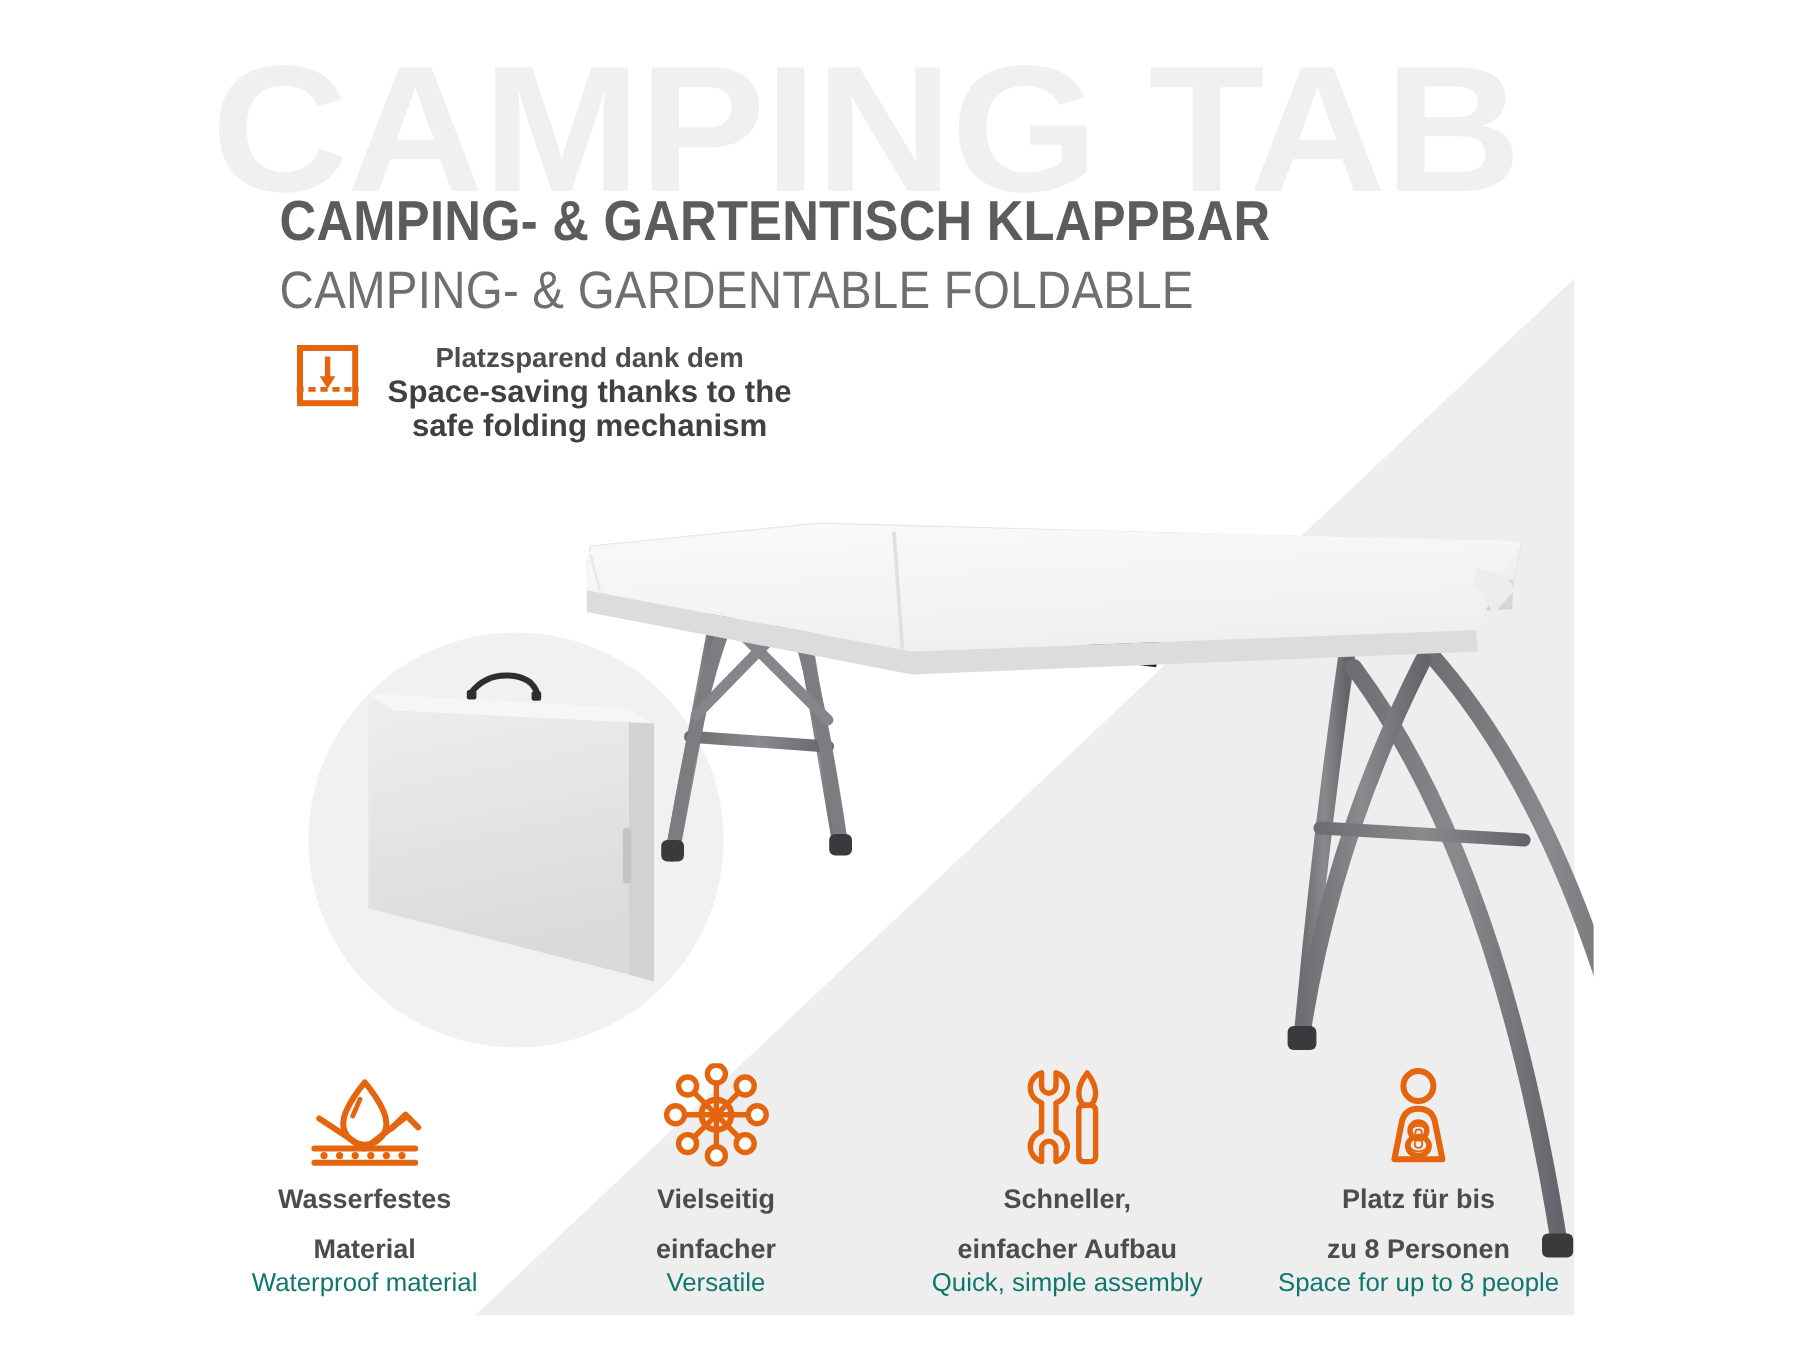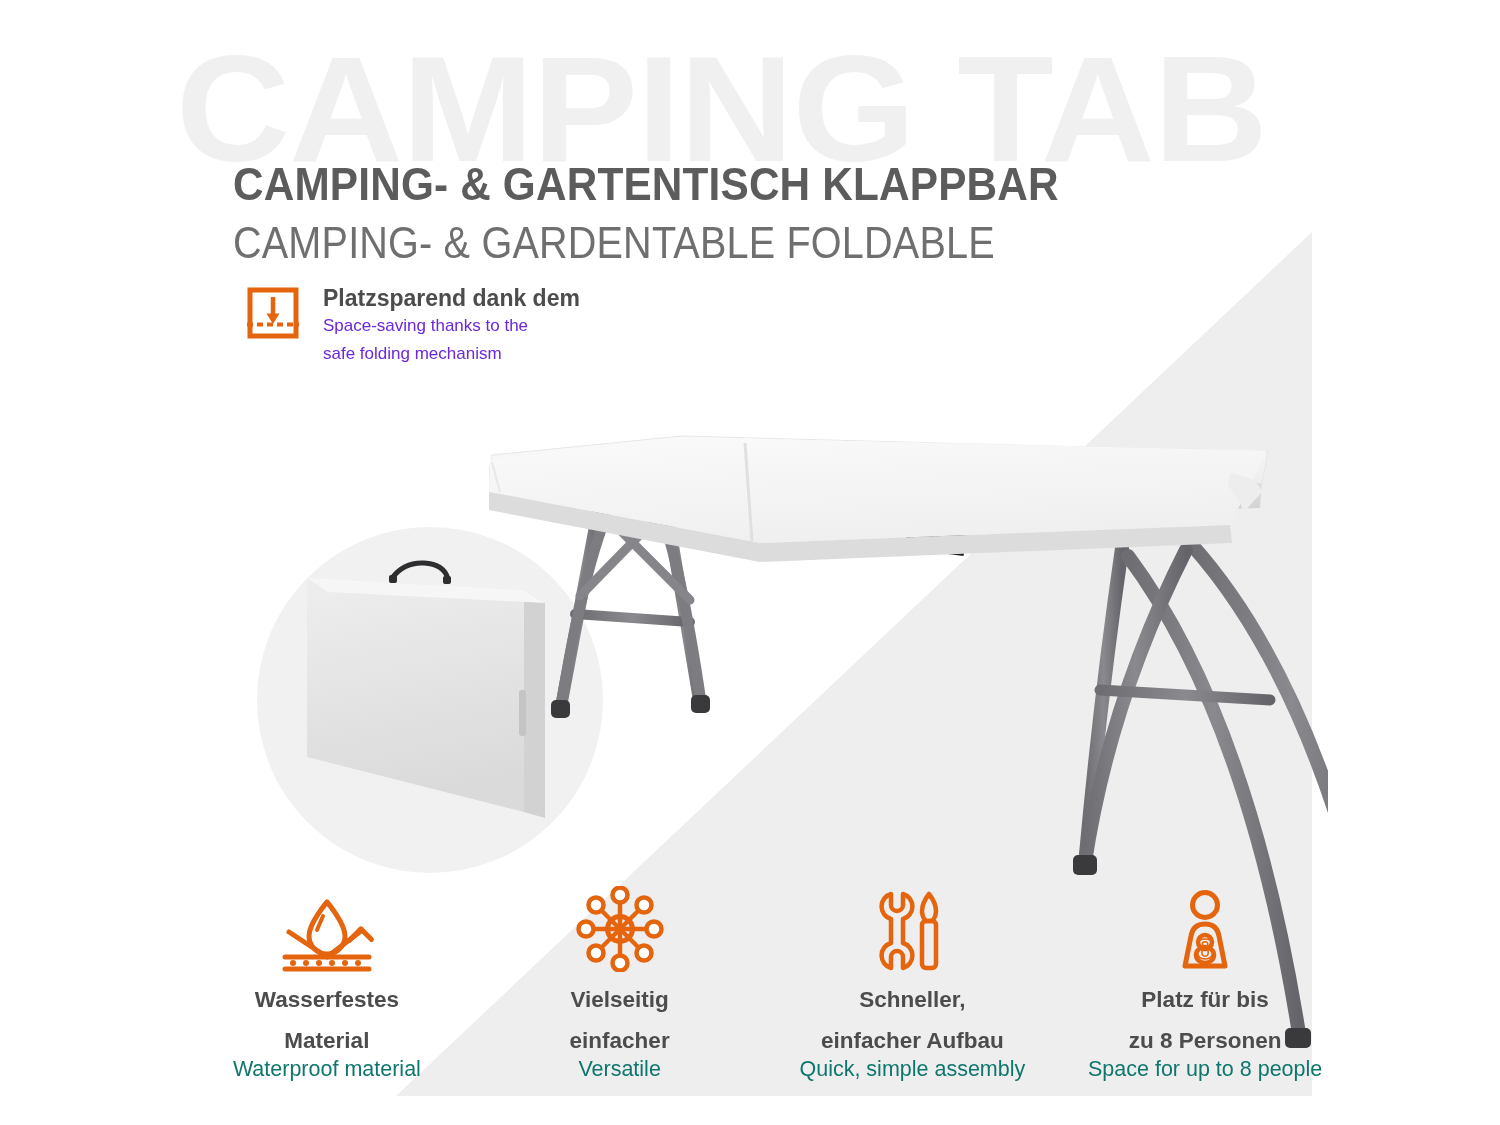--- a/index.html
+++ b/index.html
@@ -41,38 +41,38 @@
   #title-en {
     font-family:"Liberation Sans", sans-serif;
     font-weight:400; font-size:44px; line-height:54px;
     color:#6f6f6f; letter-spacing:0.2px;
     transform:scaleX(0.90); transform-origin:left center;
     white-space:nowrap;
     margin-top:4px;
   }
 
   
-  #callout { position:absolute; left:247px; top:284px; display:flex; gap:24px; }
+  #callout { position:absolute; left:247px; top:284px; display:flex; gap:24px;text-align:center; }
   #callout-icon { width:52px; height:52px; flex:0 0 52px; margin-top:3px; }
   #callout-text { padding-top:0px; }
   .callout-de {
     font-size:23px; line-height:28px; font-weight:700; color:#4c4c4c;
     white-space:nowrap;
   }
   .callout-en {
-    font-size:17px; line-height:28px; font-weight:400; color:#6d28d9;
+    font-size:26px; line-height:28px; font-weight:700; color:#404040;
     white-space:nowrap;
   }
 
   
   #photo { position:absolute; left:0; top:0; width:1500px; height:1125px; pointer-events:none; }
 
   
   #benefits {
-    position:absolute; left:201px; top:898px; width:1130px;
+    position:absolute; left:178px; top:898px; width:1130px;
     display:flex; align-items:flex-end;gap:41px;
   }
   .benefit { flex:1 1 0; display:flex; flex-direction:column; align-items:center; }
   .benefit-icon { height:74px; display:flex; align-items:flex-end; justify-content:center; }
   .benefit-de {
     margin-top:14px;
     font-size:22.5px; line-height:27px; font-weight:700; color:#4c4c4c;
     text-align:center; white-space:nowrap;
   }
   .benefit-en {

